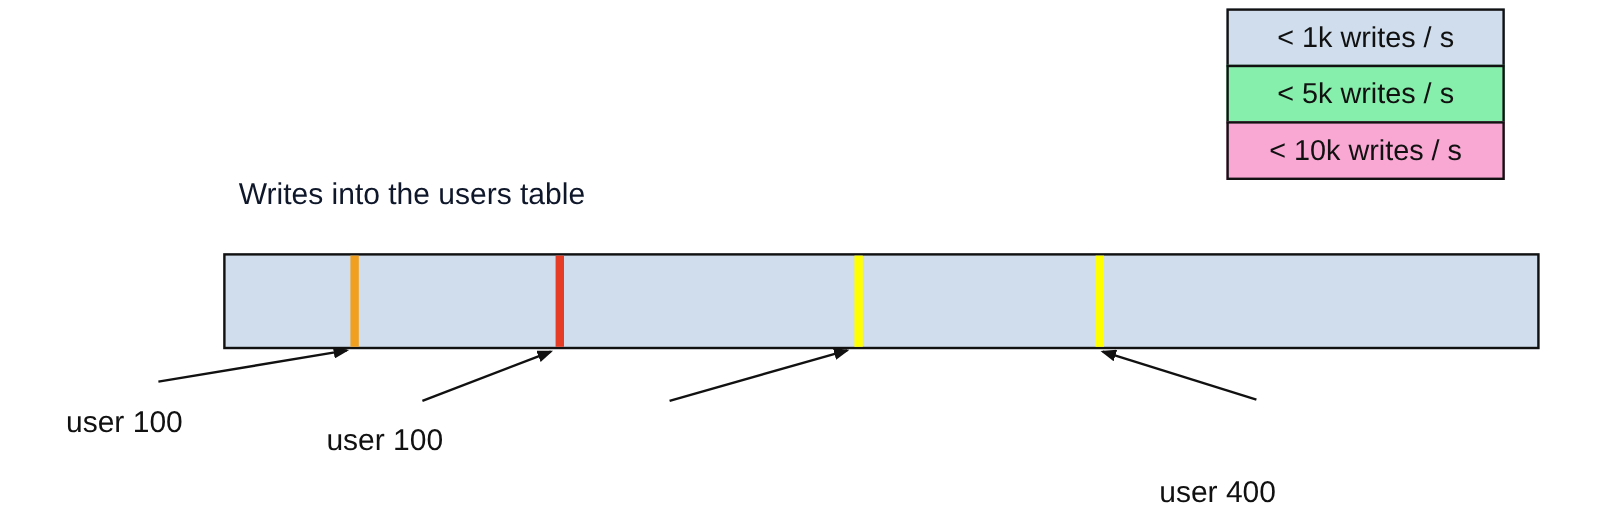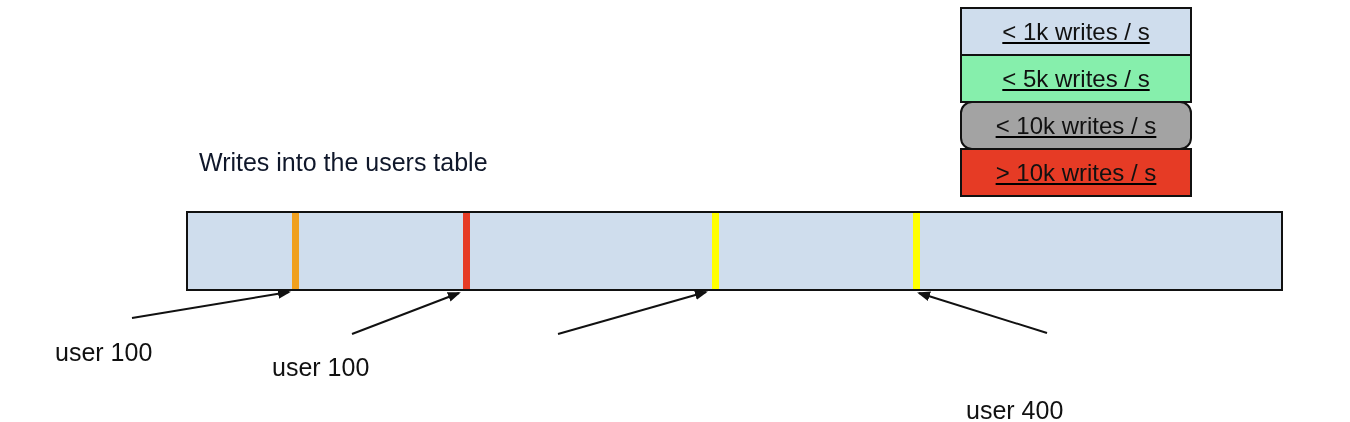--- a/index.html
+++ b/index.html
@@ -31,24 +31,23 @@
     border: 2px solid #111111;
   }
   .shard-mark {
     position: absolute;
     top: 0;
     width: 7px;
     height: 76px;
   }
   .legend {
     position: absolute;
-    left: 960px;
+    left: 1022px;
     top: 7px;
     width: 232px;
-    text-decoration: underline;
   }
   .legend-row {
     width: 232px;
     height: 49px;
     border: 2px solid #111111;
     display: flex;
     align-items: center;
     justify-content: center;
     font-size: 24px;
     color: #111111;
@@ -87,25 +86,22 @@
     <div class="shard-mark" style="background: rgb(255, 255, 0); left: 725px;"></div>
   </div>
 
   <div class="legend">
     <div class="legend-row" style="background: rgb(207, 221, 237);">
       <span>&lt; 1k writes / s</span>
     </div>
     <div class="legend-row" style="background: #86efac;">
       <span>&lt; 5k writes / s</span>
     </div>
-    <div class="legend-row" style="background: #a3a3a3; border-radius: 12px;">
+    <div class="legend-row" style="background: #f9a8d4;">
       <span>&lt; 10k writes / s</span>
-    </div>
-    <div class="legend-row" style="background: rgb(230, 59, 37);">
-      <span>&gt; 10k writes / s</span>
     </div>
   </div>
 
   <svg class="arrow-layer" viewBox="0 0 1350 422" xmlns="http://www.w3.org/2000/svg">
     <defs>
       <marker id="arrowhead" markerWidth="13" markerHeight="10" refX="11" refY="5" orient="auto" markerUnits="userSpaceOnUse">
         <path d="M0,0 L13,5 L0,10 z" fill="#111111"></path>
       </marker>
     </defs>
     <line x1="132" y1="318" x2="289" y2="292" stroke="#111111" stroke-width="2" marker-end="url(#arrowhead)"></line>

